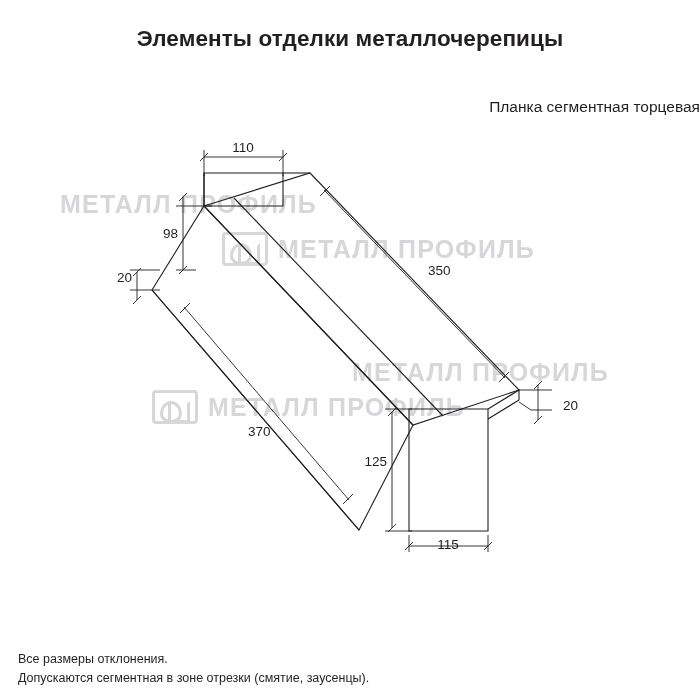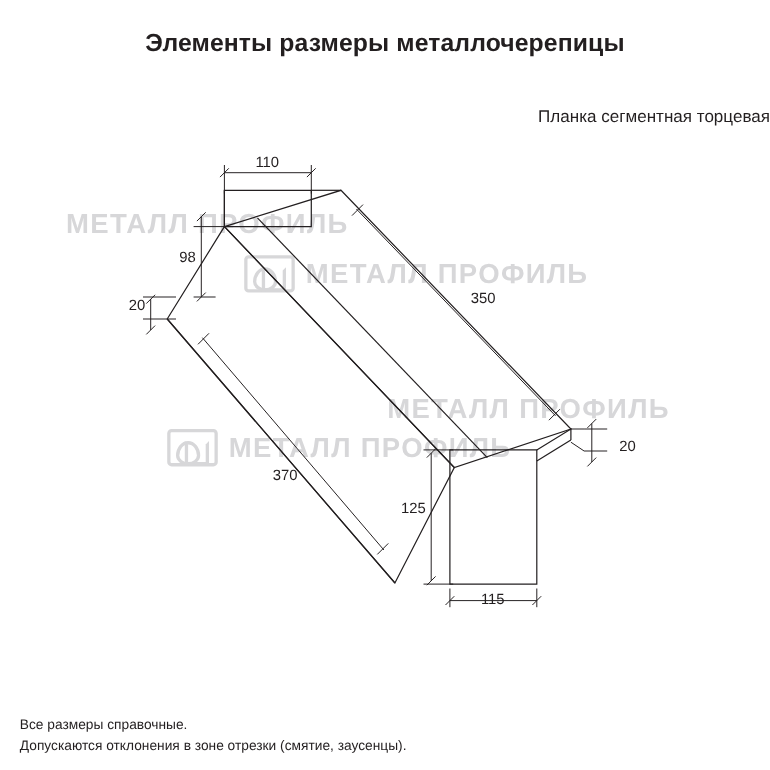--- a/index.html
+++ b/index.html
@@ -97,21 +97,21 @@
   #wm1 { left: 222px; top: 232px; }
   #wm2 { left: 152px; top: 390px; }
   #wm3 { left: 352px; top: 358px; }
   #wm4 { left: 60px;  top: 190px; }
 </style>
 </head>
 <body>
 
 <div class="page">
 
-  <div class="title">Элементы размеры металлочерепицы</div>
+  <div class="title">Элементы отделки металлочерепицы</div>
 
   <div class="subtitle">
     <div>Планка сегментная торцевая</div>
   </div>
 
   <div class="wm" id="wm1">
     <span class="wm-logo"></span>
     <span>МЕТАЛЛ ПРОФИЛЬ</span>
   </div>
   <div class="wm" id="wm2">
@@ -204,17 +204,17 @@
       <text x="132" y="282" text-anchor="end">20</text>
       <text x="428" y="275" text-anchor="start">350</text>
       <text x="563" y="410" text-anchor="start">20</text>
       <text x="248" y="436" text-anchor="start">370</text>
       <text x="387" y="466" text-anchor="end">125</text>
       <text x="448" y="549" text-anchor="middle">115</text>
     </g>
   </svg>
 
   <div class="footnotes">
-    <div>Все размеры справочные.</div>
-    <div>Допускаются отклонения в зоне отрезки (смятие, заусенцы).</div>
+    <div>Все размеры отклонения.</div>
+    <div>Допускаются сегментная в зоне отрезки (смятие, заусенцы).</div>
   </div>
 
 </div>
 
 </body></html>

